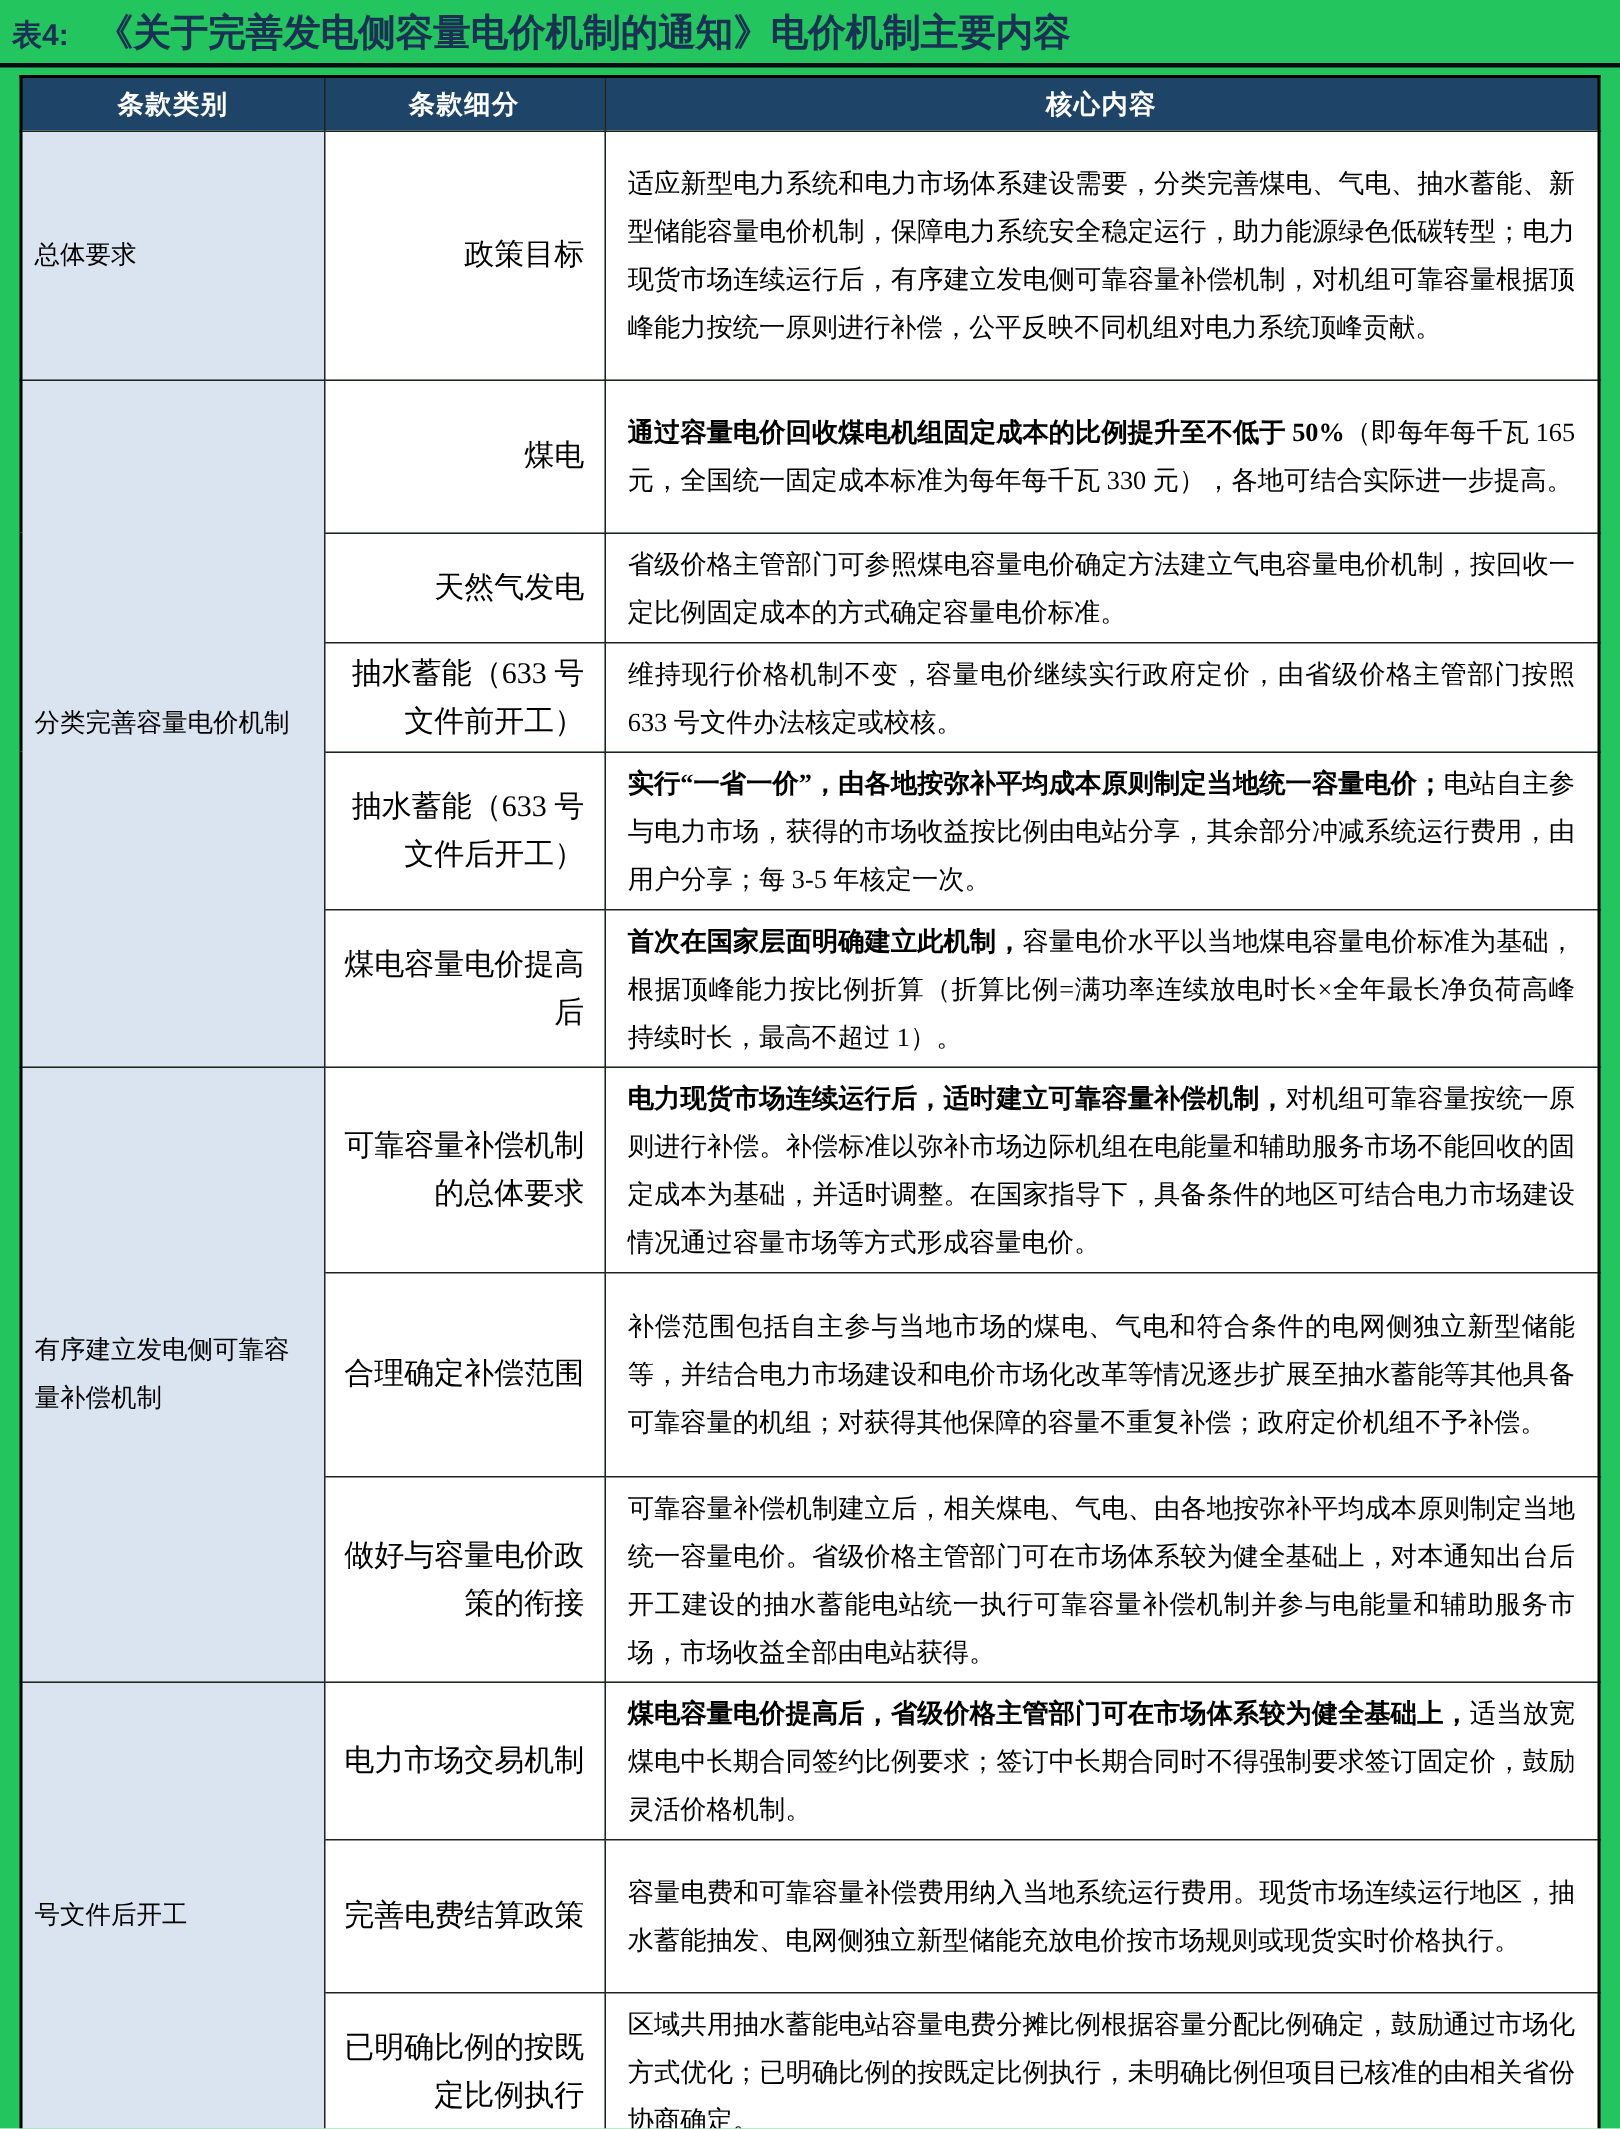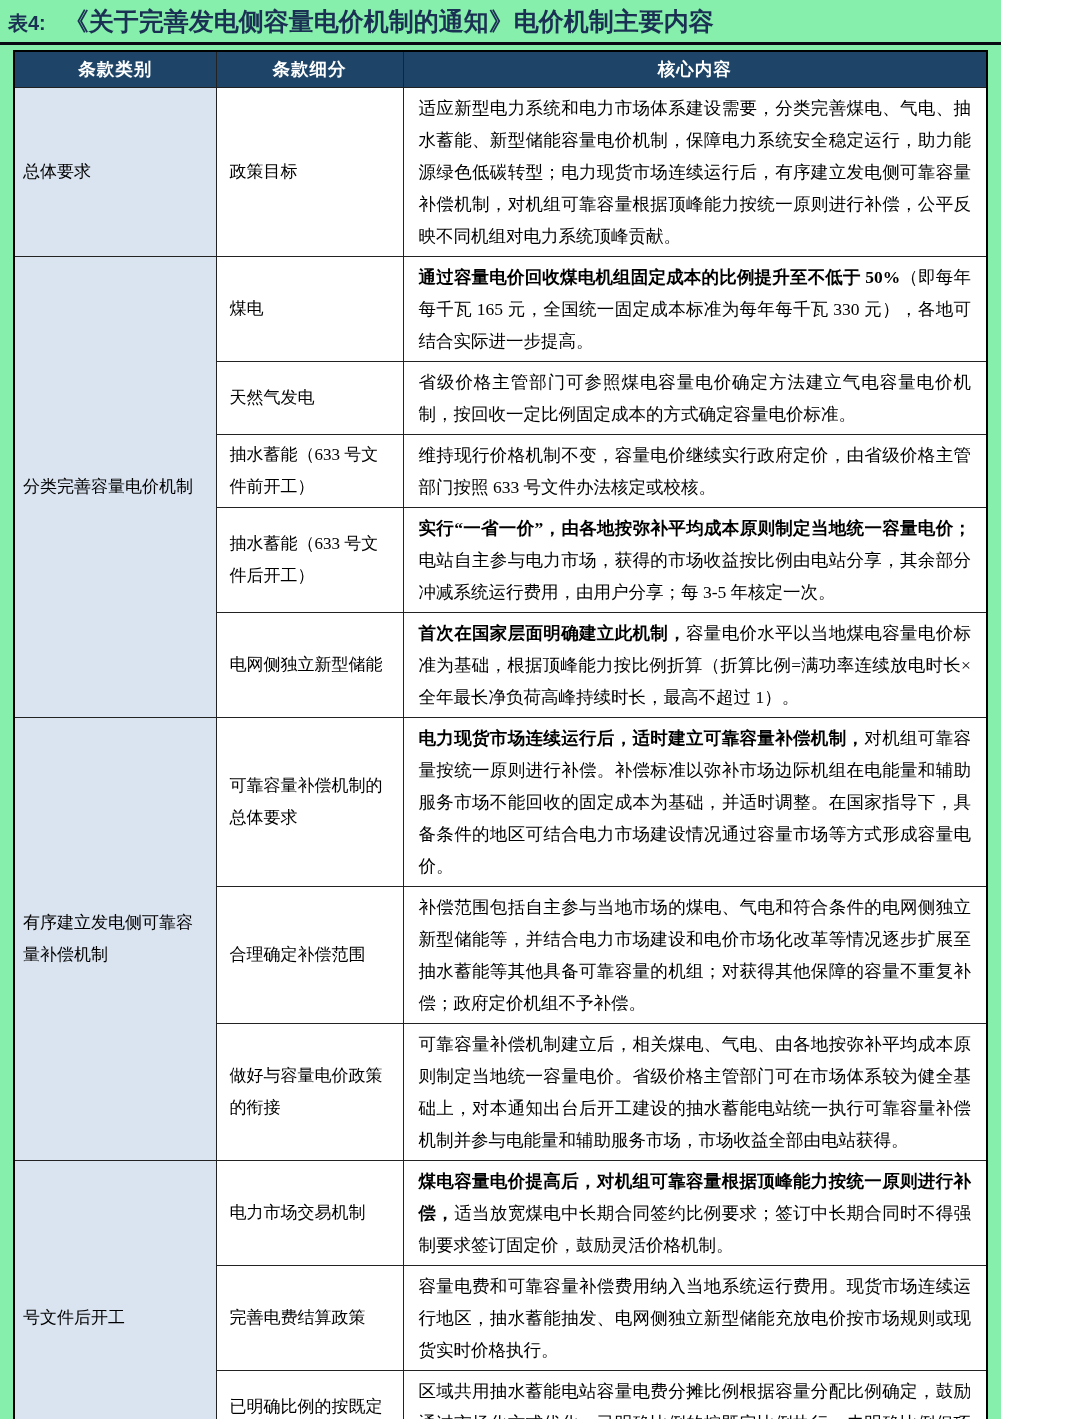--- a/index.html
+++ b/index.html
@@ -8,23 +8,23 @@
     --category-bg: #DAE3F0;
     --title-text: #1B3153;
     --source-text: #1B3153;
     --rule-color: #0A0A14;
     --border-color: #222222;
   }
   * { margin: 0; padding: 0; box-sizing: border-box; }
   html, body { background: #ffffff; }
   .page {
     position: relative;
-    width: 1001px;
+    width: 1080px;
     height: 1419px;
-    background: #86efac;
+    background: #22c55e;
     font-family: "Liberation Serif", "DejaVu Serif", serif;
     color: #000000;
     overflow: hidden;
   }
   .title-bar {
     padding: 5px 10px 4px 8px;
     display: flex;
     align-items: baseline;
     gap: 18px;
   }
@@ -71,23 +71,23 @@
   td.cat {
     background: var(--category-bg);
     text-align: left;
     vertical-align: middle;
     font-size: 17px;
     line-height: 32px;
     padding: 2px 8px;
   }
   td.sub {
     background: #ffffff;
-    text-align: left;
-    vertical-align: middle;
-    font-size: 17px;
+    text-align: right;
+    vertical-align: middle;
+    font-size: 20px;
     line-height: 32px;
     padding: 2px 13px;
   }
   td.content {
     background: #ffffff;
     vertical-align: middle;
     font-size: 17.5px;
     line-height: 32px;
     padding: 4px 15px;
     text-align: justify;
@@ -154,21 +154,21 @@
             <span class="strong"></span><span>维持现行价格机制不变，容量电价继续实行政府定价，由省级价格主管部门按照 633 号文件办法核定或校核。</span>
           </td>
         </tr>
         <tr style="height:102px;">
           <td class="sub">抽水蓄能（633 号文件后开工）</td>
           <td class="content">
             <span class="strong">实行“一省一价”，由各地按弥补平均成本原则制定当地统一容量电价；</span><span>电站自主参与电力市场，获得的市场收益按比例由电站分享，其余部分冲减系统运行费用，由用户分享；每 3-5 年核定一次。</span>
           </td>
         </tr>
         <tr style="height:102px;">
-          <td class="sub">电网侧独立新型储能</td>
+          <td class="sub">煤电容量电价提高后</td>
           <td class="content">
             <span class="strong">首次在国家层面明确建立此机制，</span><span>容量电价水平以当地煤电容量电价标准为基础，根据顶峰能力按比例折算（折算比例=满功率连续放电时长×全年最长净负荷高峰持续时长，最高不超过 1）。</span>
           </td>
         </tr>
 
         <tr style="height:136px;">
           <td class="cat" rowspan="3">有序建立发电侧可靠容量补偿机制</td>
           <td class="sub">可靠容量补偿机制的总体要求</td>
           <td class="content">
             <span class="strong">电力现货市场连续运行后，适时建立可靠容量补偿机制，</span><span>对机组可靠容量按统一原则进行补偿。补偿标准以弥补市场边际机组在电能量和辅助服务市场不能回收的固定成本为基础，并适时调整。在国家指导下，具备条件的地区可结合电力市场建设情况通过容量市场等方式形成容量电价。</span>
@@ -184,21 +184,21 @@
           <td class="sub">做好与容量电价政策的衔接</td>
           <td class="content">
             <span class="strong"></span><span>可靠容量补偿机制建立后，相关煤电、气电、由各地按弥补平均成本原则制定当地统一容量电价。省级价格主管部门可在市场体系较为健全基础上，对本通知出台后开工建设的抽水蓄能电站统一执行可靠容量补偿机制并参与电能量和辅助服务市场，市场收益全部由电站获得。</span>
           </td>
         </tr>
 
         <tr style="height:102px;">
           <td class="cat" rowspan="3">号文件后开工</td>
           <td class="sub">电力市场交易机制</td>
           <td class="content">
-            <span class="strong">煤电容量电价提高后，对机组可靠容量根据顶峰能力按统一原则进行补偿，</span><span>适当放宽煤电中长期合同签约比例要求；签订中长期合同时不得强制要求签订固定价，鼓励灵活价格机制。</span>
+            <span class="strong">煤电容量电价提高后，省级价格主管部门可在市场体系较为健全基础上，</span><span>适当放宽煤电中长期合同签约比例要求；签订中长期合同时不得强制要求签订固定价，鼓励灵活价格机制。</span>
           </td>
         </tr>
         <tr style="height:102px;">
           <td class="sub">完善电费结算政策</td>
           <td class="content">
             <span class="strong"></span><span>容量电费和可靠容量补偿费用纳入当地系统运行费用。现货市场连续运行地区，抽水蓄能抽发、电网侧独立新型储能充放电价按市场规则或现货实时价格执行。</span>
           </td>
         </tr>
         <tr style="height:102px;">
           <td class="sub">已明确比例的按既定比例执行</td>

